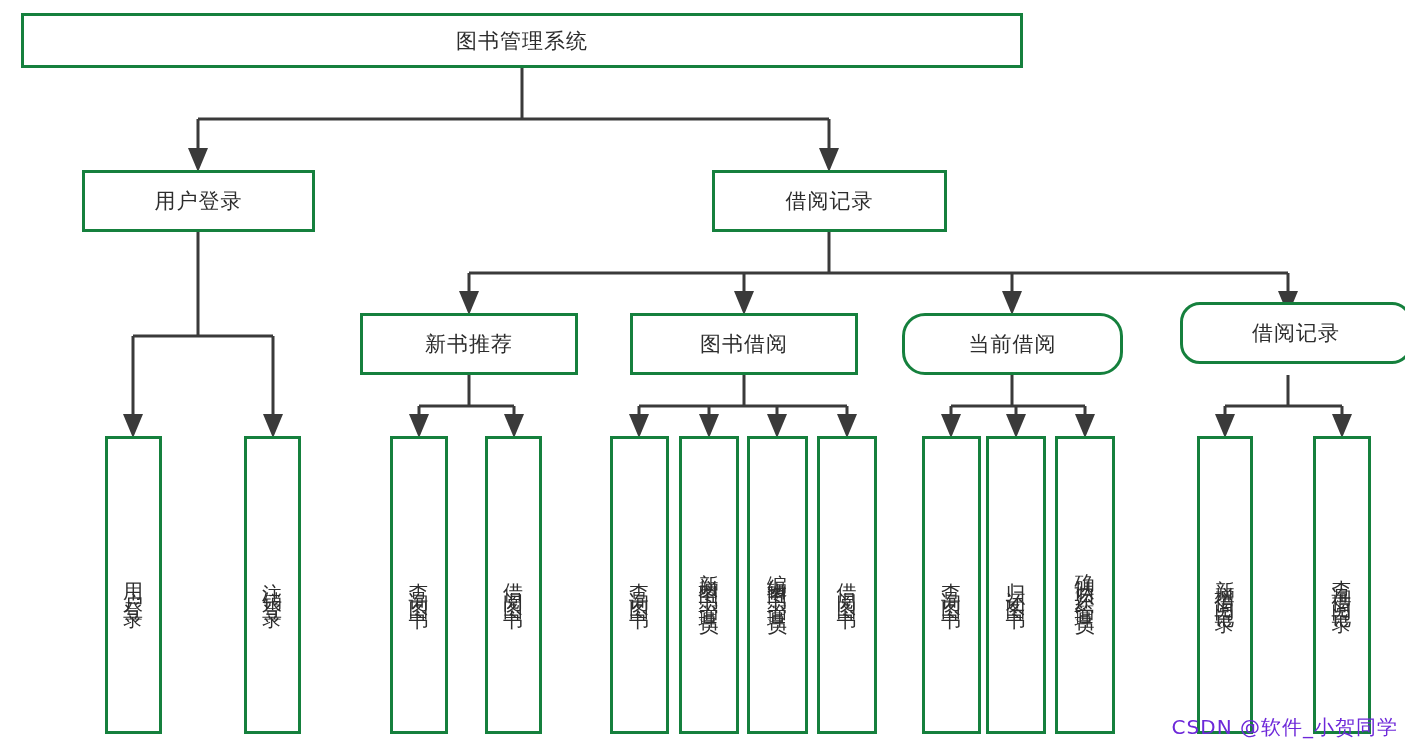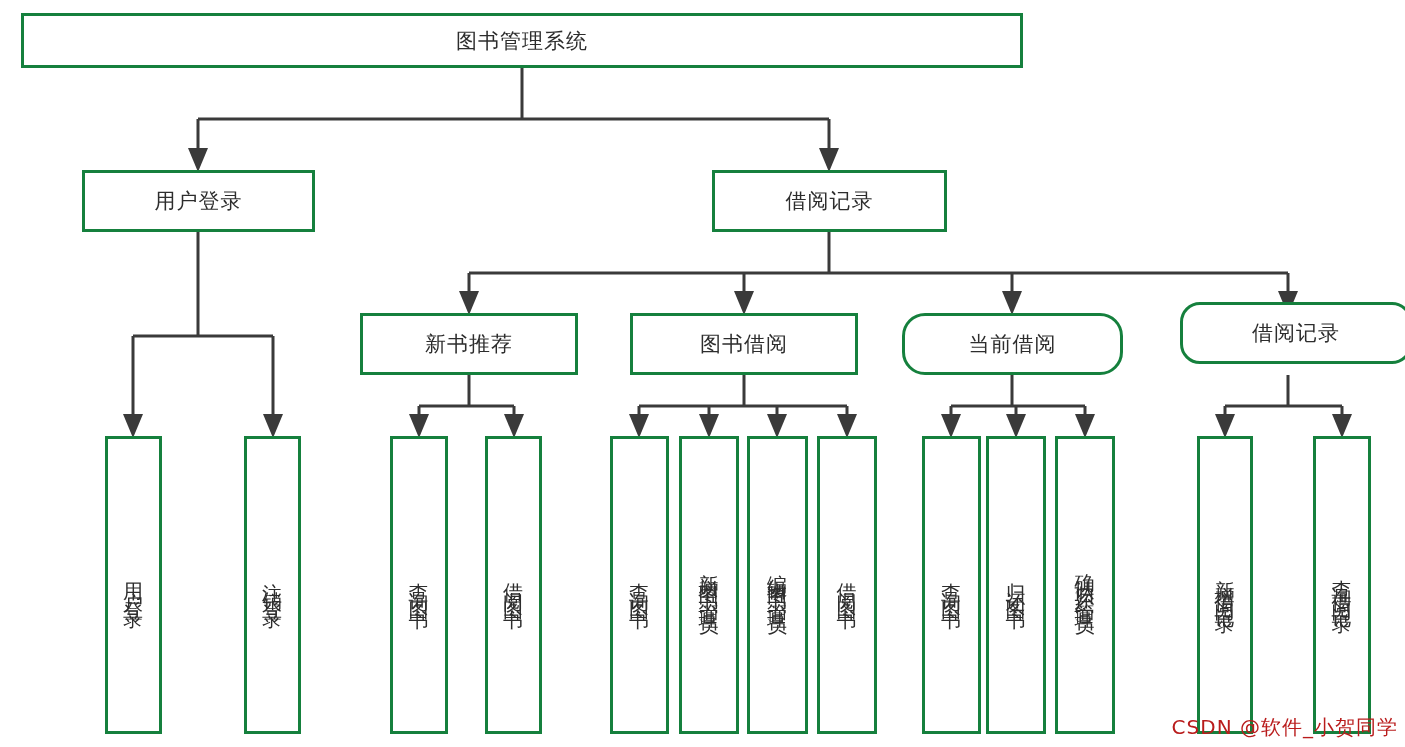--- a/index.html
+++ b/index.html
@@ -54,21 +54,21 @@
   .l-cb-query    { left:922px;  width:59px; }
   .l-cb-return   { left:986px;  width:60px; }
   .l-cb-confirm  { left:1055px; width:60px; letter-spacing:6px; }
   .l-br-add      { left:1197px; width:56px; letter-spacing:7px; }
   .l-br-query    { left:1313px; width:58px; letter-spacing:7px; }
   .watermark {
     position:absolute;
     right:7px; bottom:6px;
     z-index:3;
     font-size:20px;
-    color:#b91c1c;
+    color:#6d28d9;
     letter-spacing:1px;
     white-space:nowrap;
   }
 </style>
 </head>
 <body>
 
 <div class="stage">
 
   <svg class="connectors" viewBox="0 0 1405 747" xmlns="http://www.w3.org/2000/svg">

